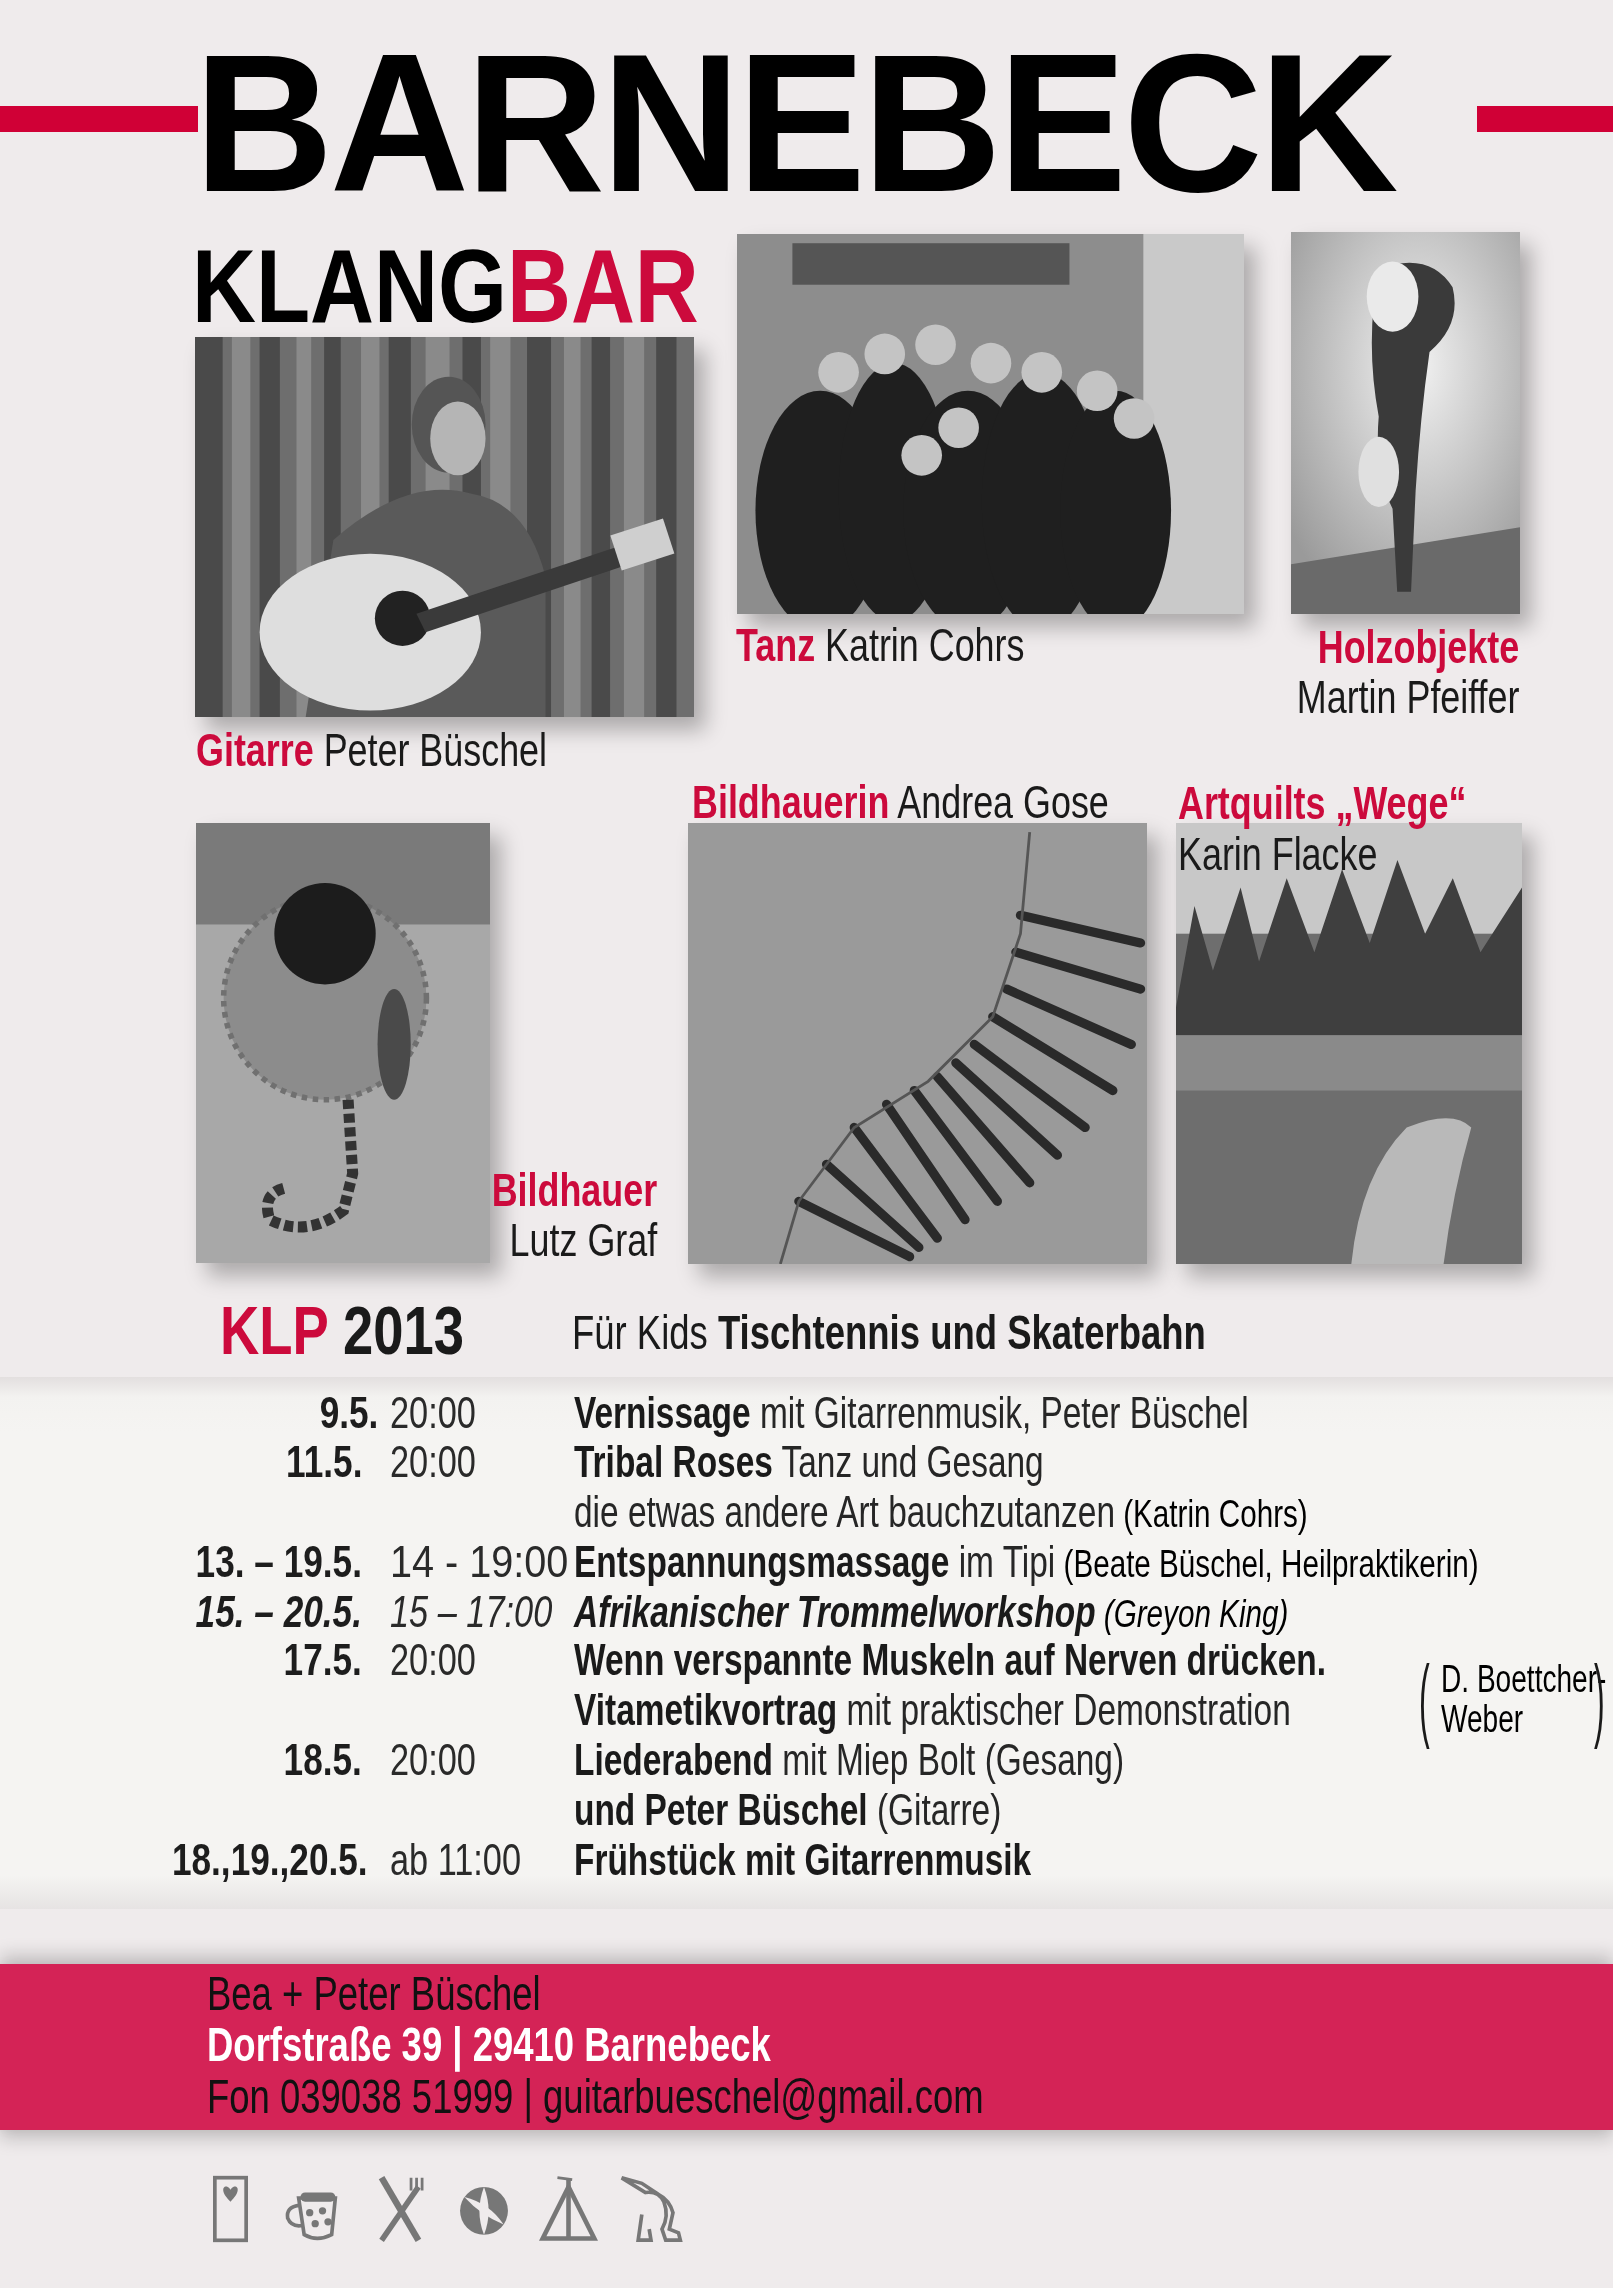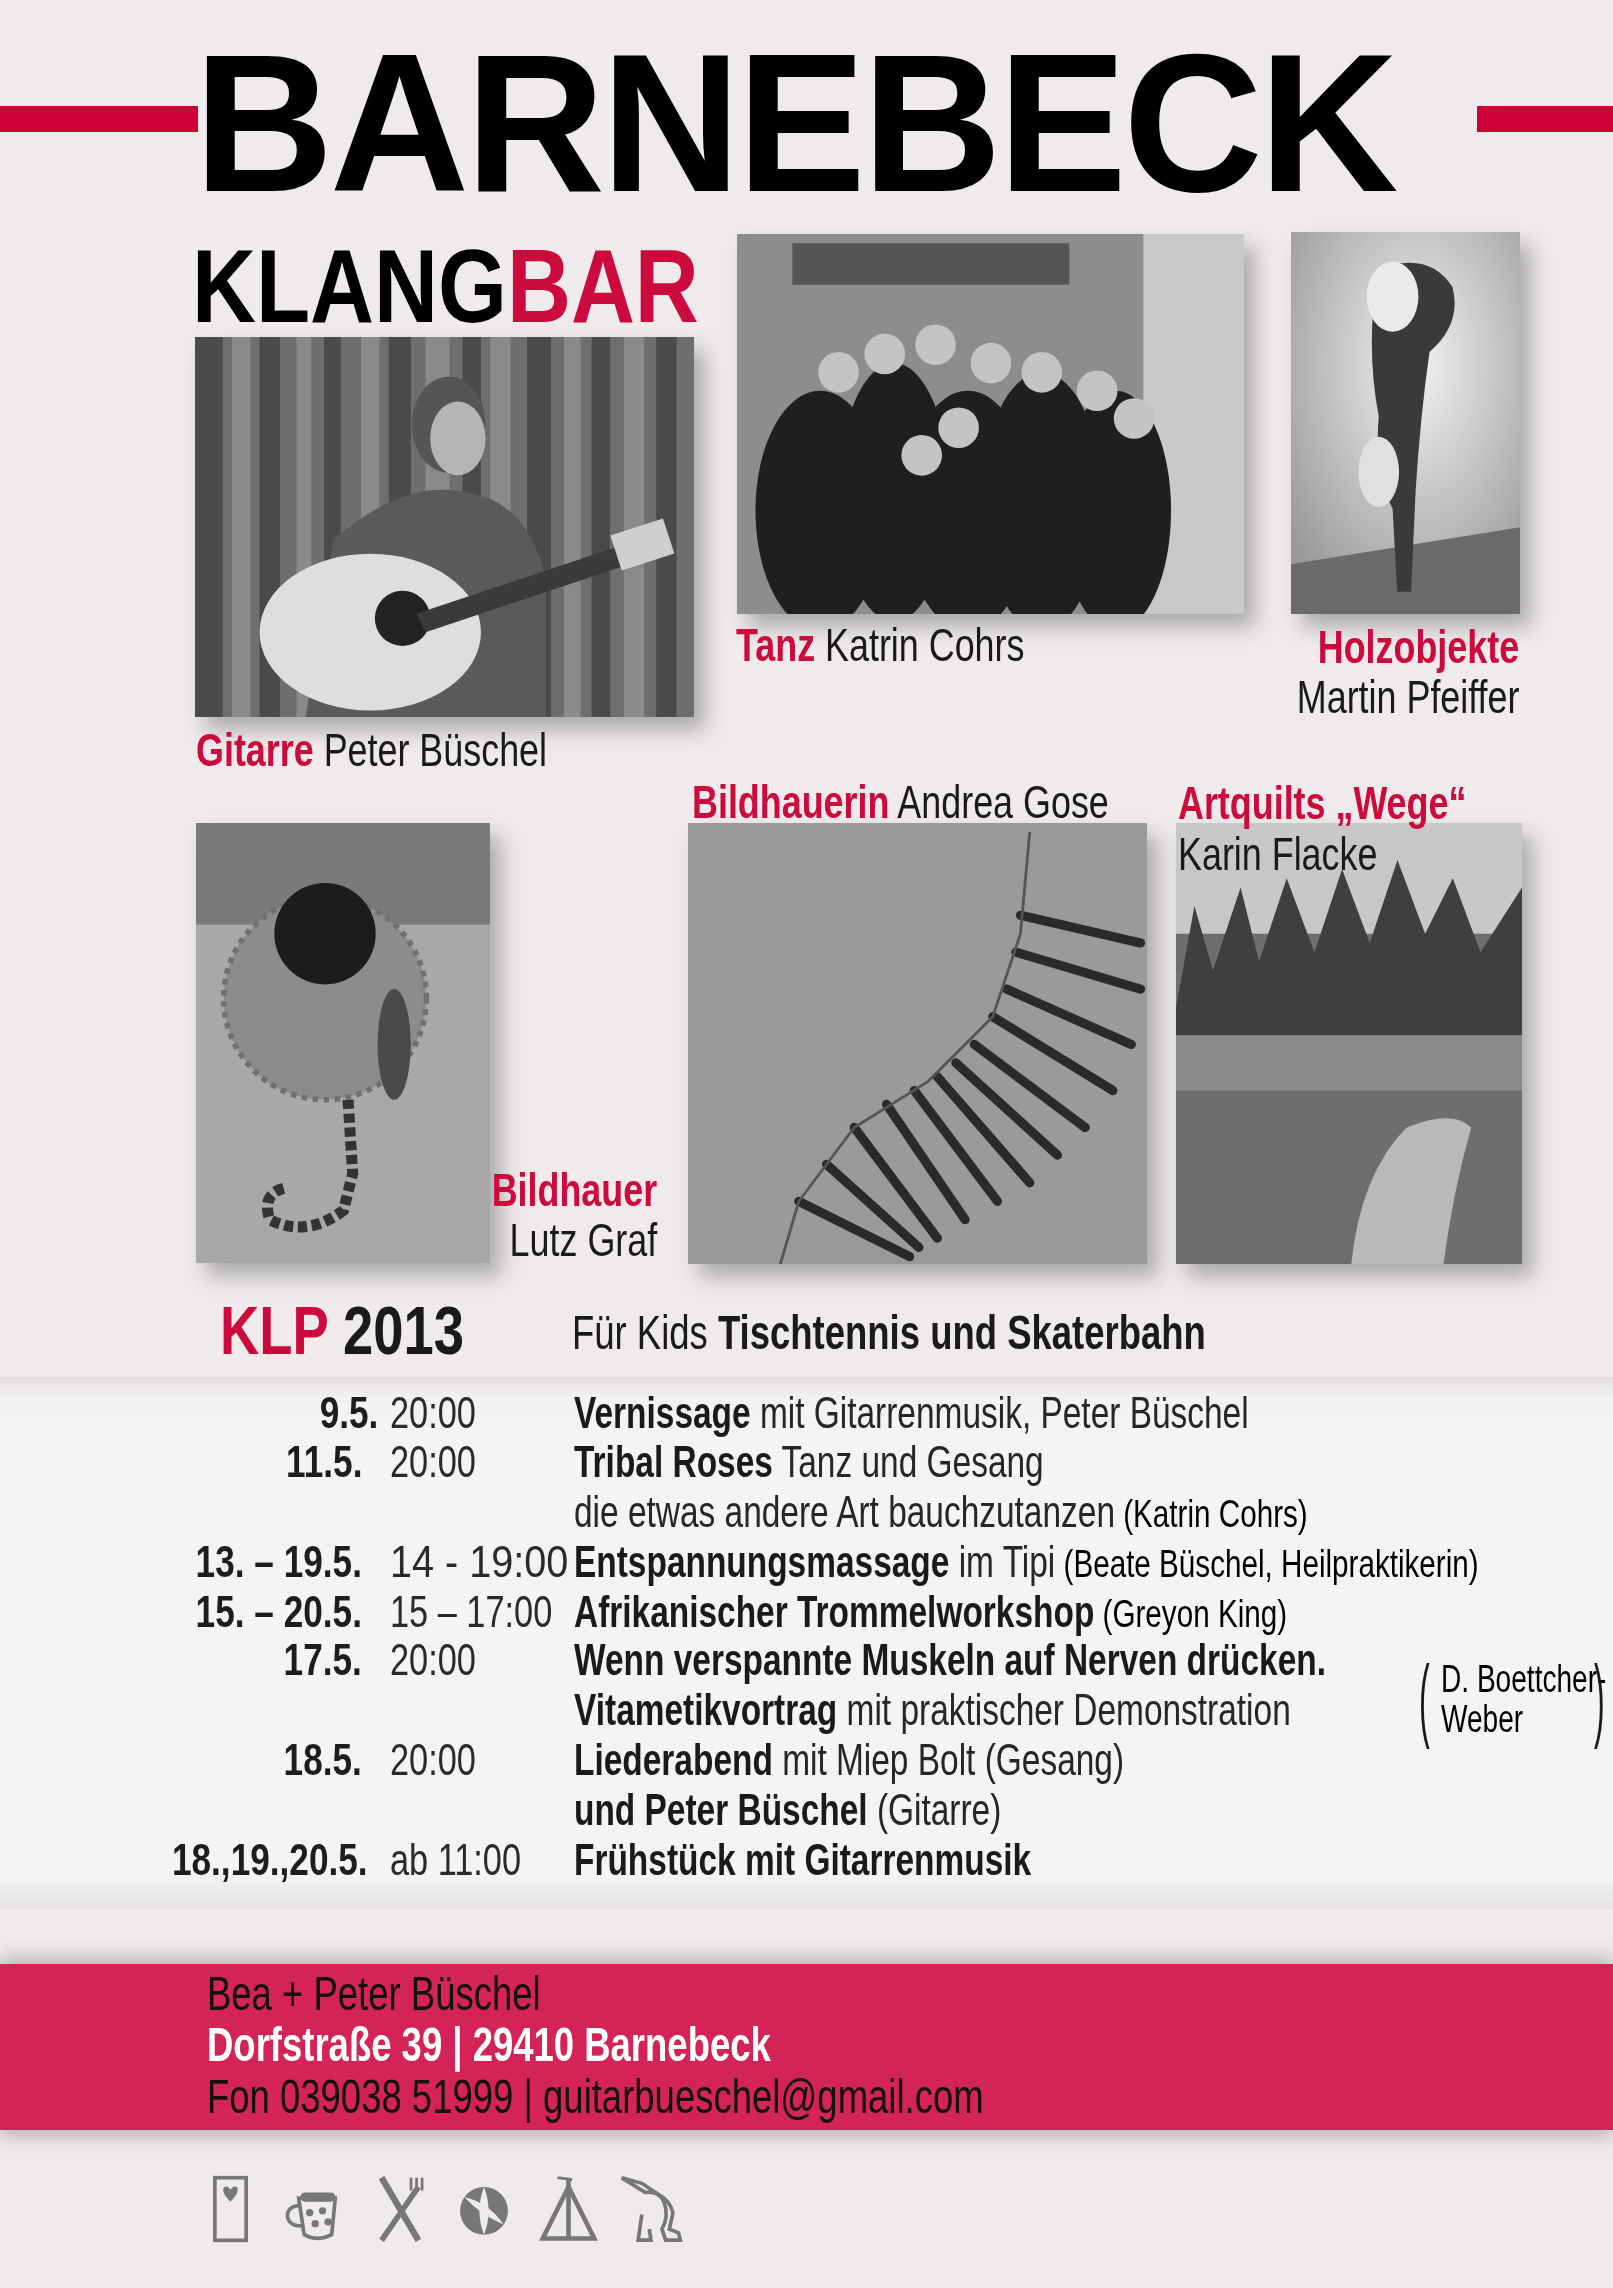--- a/index.html
+++ b/index.html
@@ -217,21 +217,21 @@
     <div class="row" style="top: 1487px; text-align: center;">
       <span class="date"></span>
       <span class="time"></span>
       <span class="event"><span class="b"></span><span>die etwas andere Art bauchzutanzen</span><span class="paren"> (Katrin Cohrs)</span></span>
     </div>
     <div class="row" style="top: 1537px;">
       <span class="date">13. – 19.5.</span>
       <span class="time wide-time">14 - 19:00</span>
       <span class="event"><span class="b">Entspannungsmassage</span><span> im Tipi</span><span class="paren"> (Beate Büschel, Heilpraktikerin)</span></span>
     </div>
-    <div class="row" style="top: 1587px;">
+    <div class="row" style="top: 1587px; font-style: italic;">
       <span class="date">15. – 20.5.</span>
       <span class="time">15 – 17:00</span>
       <span class="event"><span class="b">Afrikanischer Trommelworkshop</span><span></span><span class="paren"> (Greyon King)</span></span>
     </div>
     <div class="row" style="top: 1635px;">
       <span class="date">17.5.</span>
       <span class="time">20:00</span>
       <span class="event"><span class="b">Wenn verspannte Muskeln auf Nerven drücken.</span><span></span><span class="paren"></span></span>
     </div>
     <div class="row" style="top: 1685px;">

